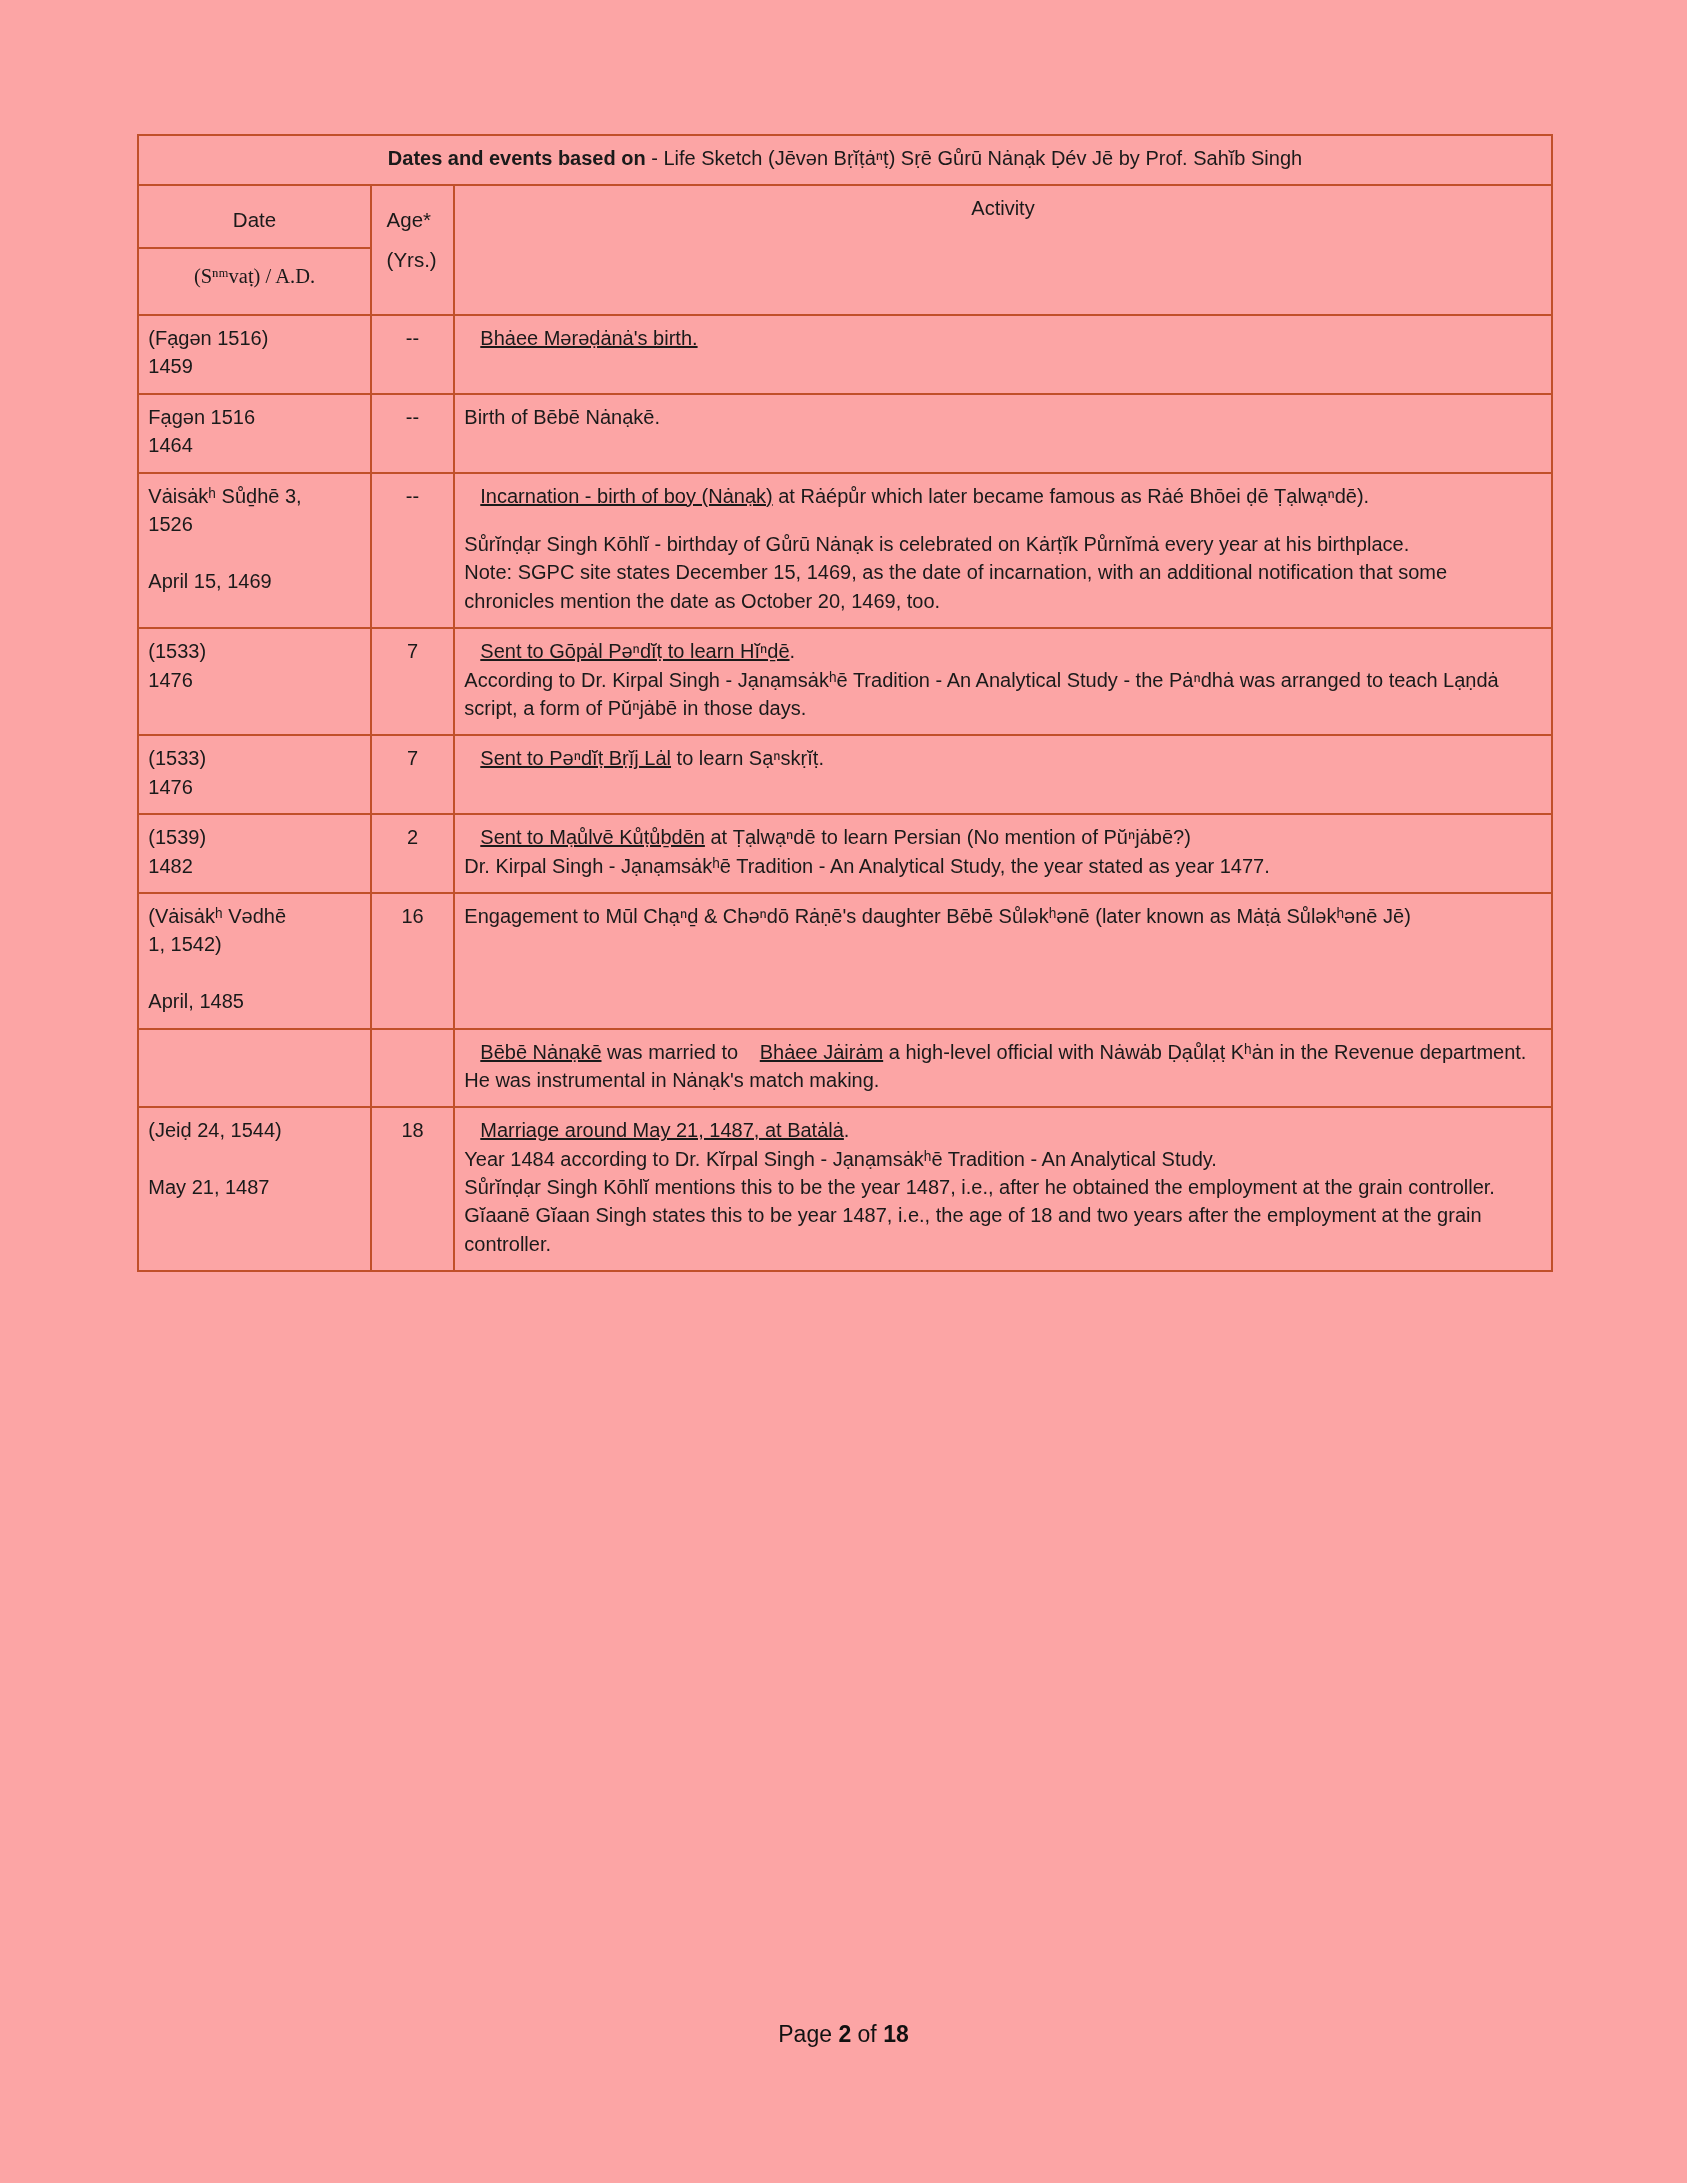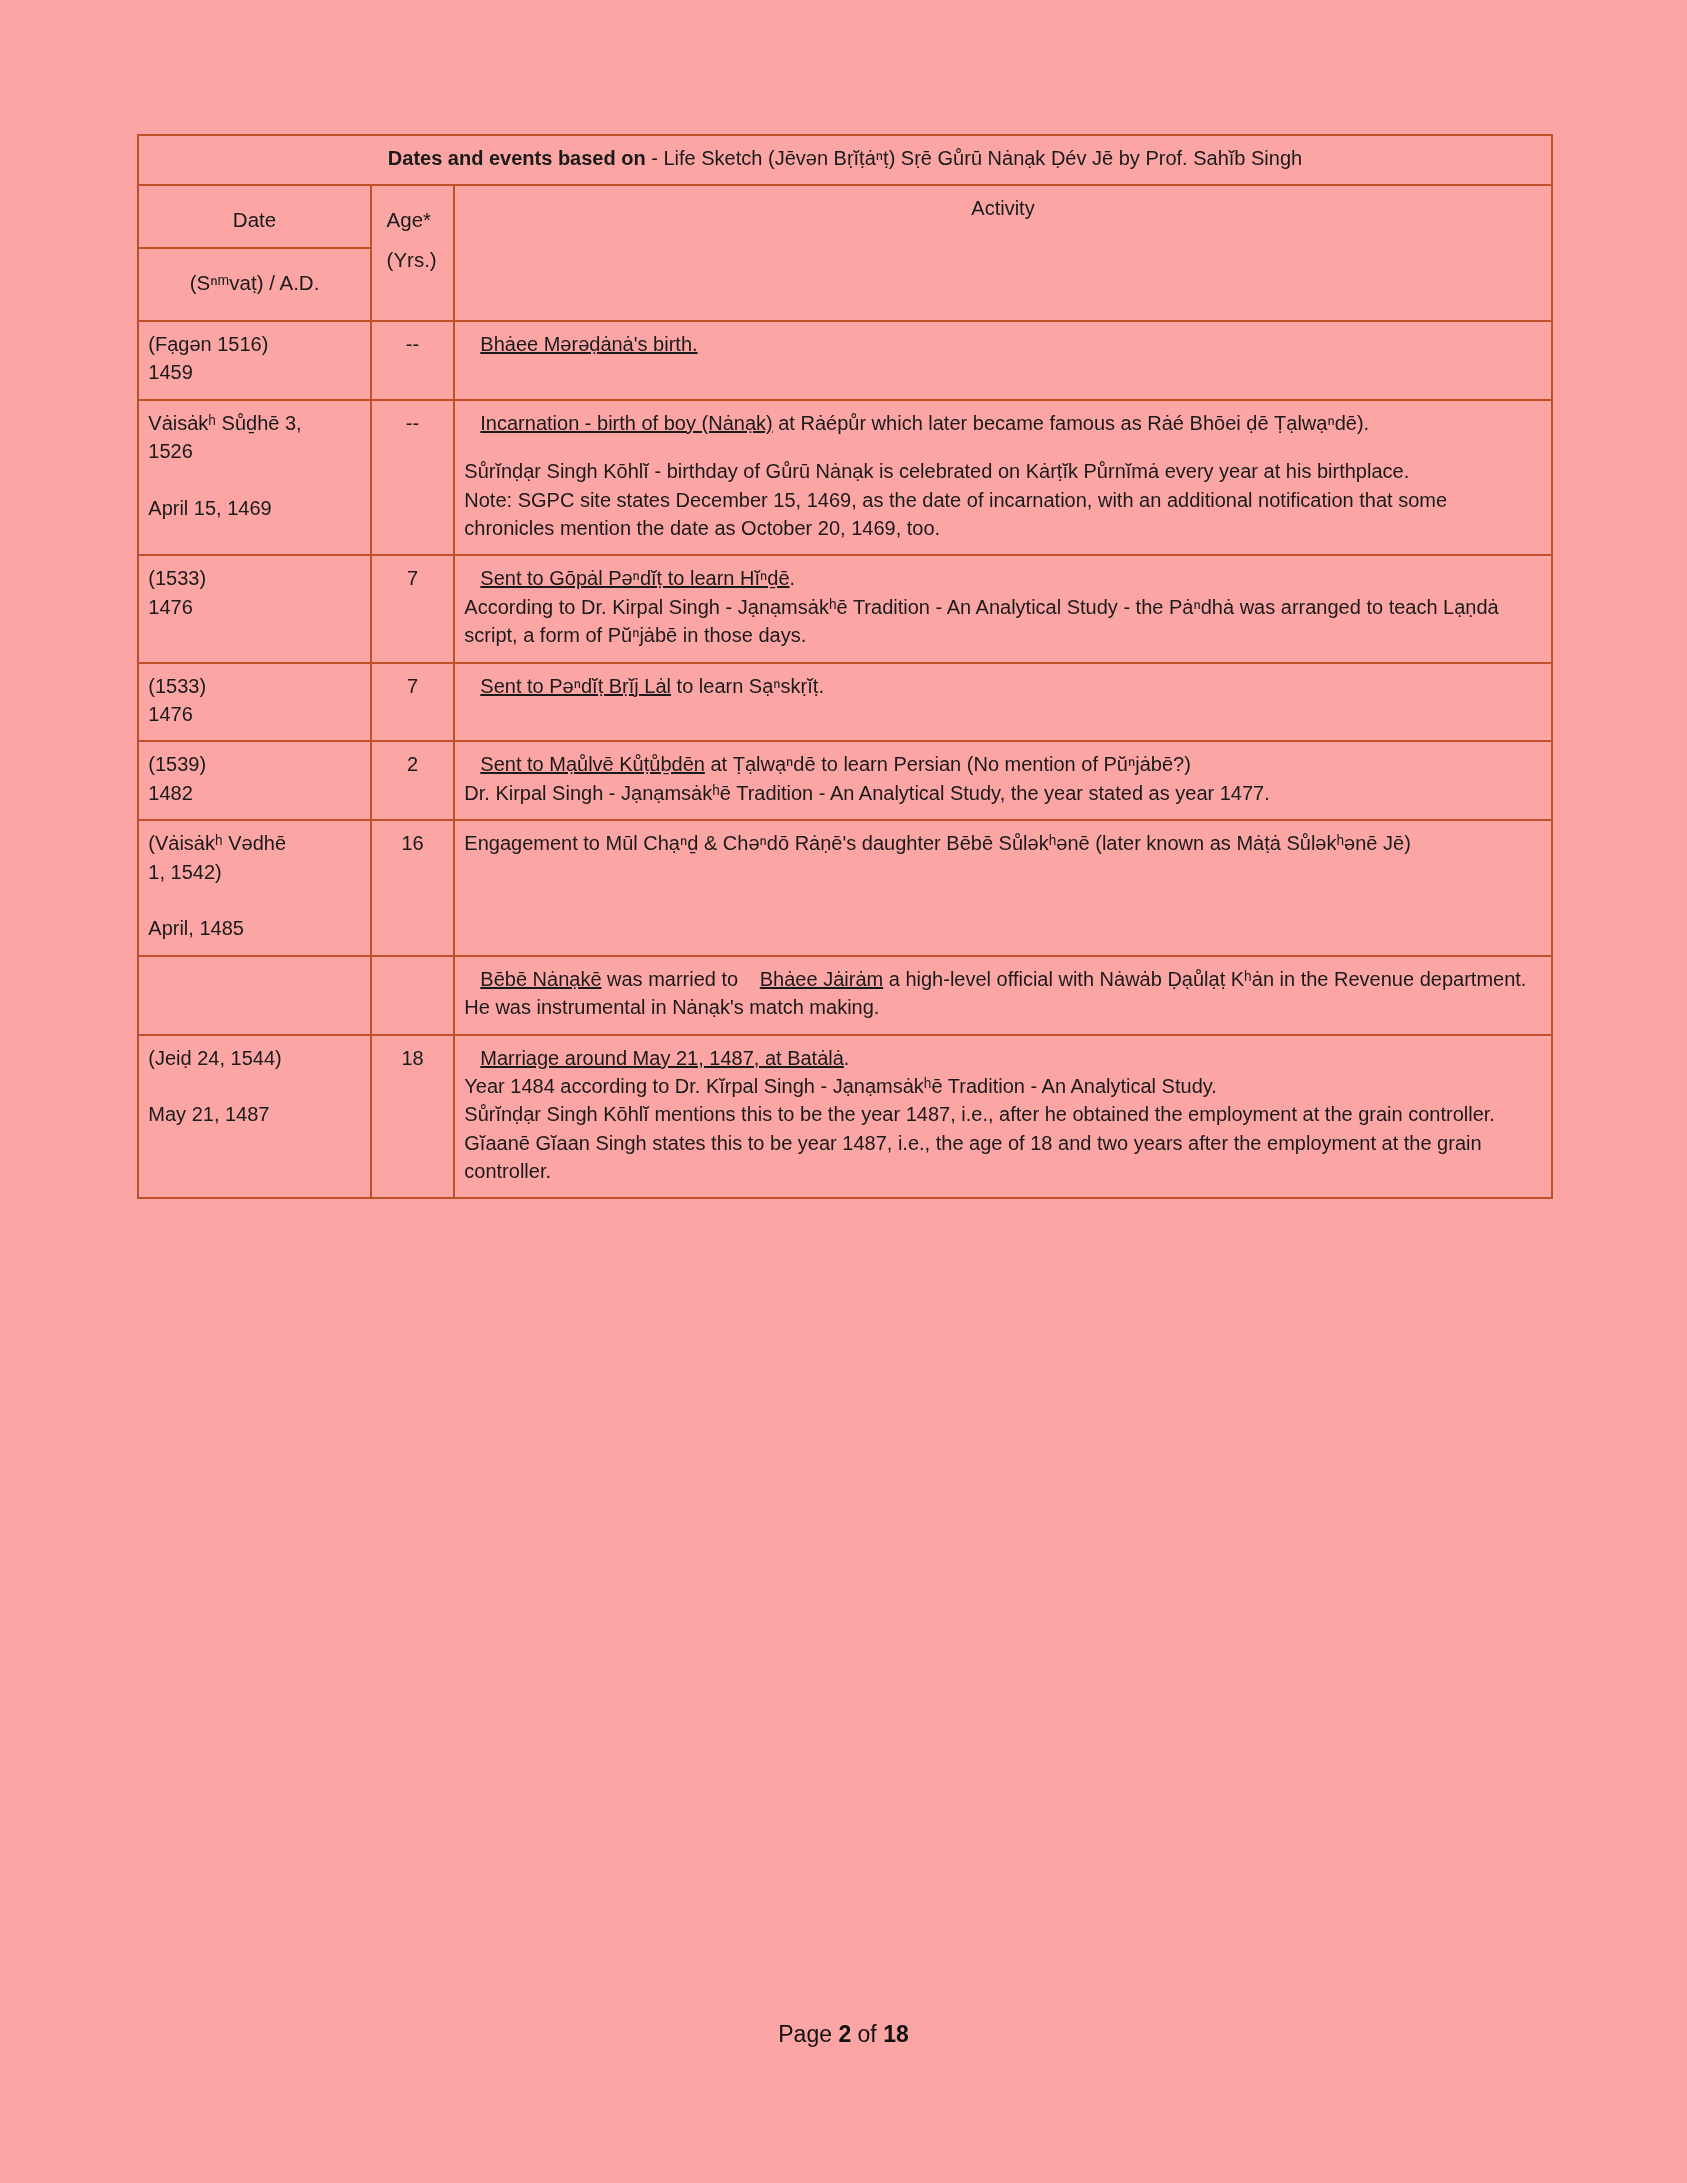--- a/index.html
+++ b/index.html
@@ -54,21 +54,22 @@
     text-align: left;
     font-size: 20.5px;
     padding: 10.6px 5.3px 10.6px 5.3px;
   }
   .hdr-date-top {
     text-align: center;
     padding-bottom: 4px;
   }
   .hdr-date-sub {
     text-align: center;
-    padding-top: 19px;
+    padding-top: 13px;
+    font-family: Liberation Serif, serif;
   }
   .hdr-sep {
     border: none;
     border-top: 2px solid #c0502a;
     margin: 9.3px -9.3px 0 -9.3px;
   }
   .hdr-activity {
     text-align: center;
     vertical-align: middle;
   }
@@ -132,20 +133,30 @@
             <span class="line">(Fạgən 1516)</span>
             <span class="line">1459</span>
           </td>
           <td class="age-cell">--</td>
           <td>
             <div><span class="u">Bhȧee Mərəḍȧnȧ's birth.</span></div>
           </td>
         </tr>
         <tr>
           <td>
+            <span class="line">Fạgən 1516</span>
+            <span class="line">1464</span>
+          </td>
+          <td class="age-cell">--</td>
+          <td>
+            <div>Birth of Bēbē  Nȧnạkē.</div>
+          </td>
+        </tr>
+        <tr>
+          <td>
             <span class="line">Vȧisȧkʰ Sůḏhē 3,</span>
             <span class="line">1526</span>
             <span class="line">&nbsp;</span>
             <span class="line">April 15, 1469</span>
           </td>
           <td class="age-cell">--</td>
           <td>
             <div><span class="u">Incarnation - birth of boy (Nȧnạk)</span> at Rȧépůr which later became famous as Rȧé Bhōei ḍē Ṭạlwạⁿdē).</div>
             <span class="sp"></span>
             <div>Sůrĭnḍạr Singh Kōhlĭ - birthday of Gůrū Nȧnạk is celebrated on Kȧrṭĭk Půrnĭmȧ every year at his birthplace.</div>

